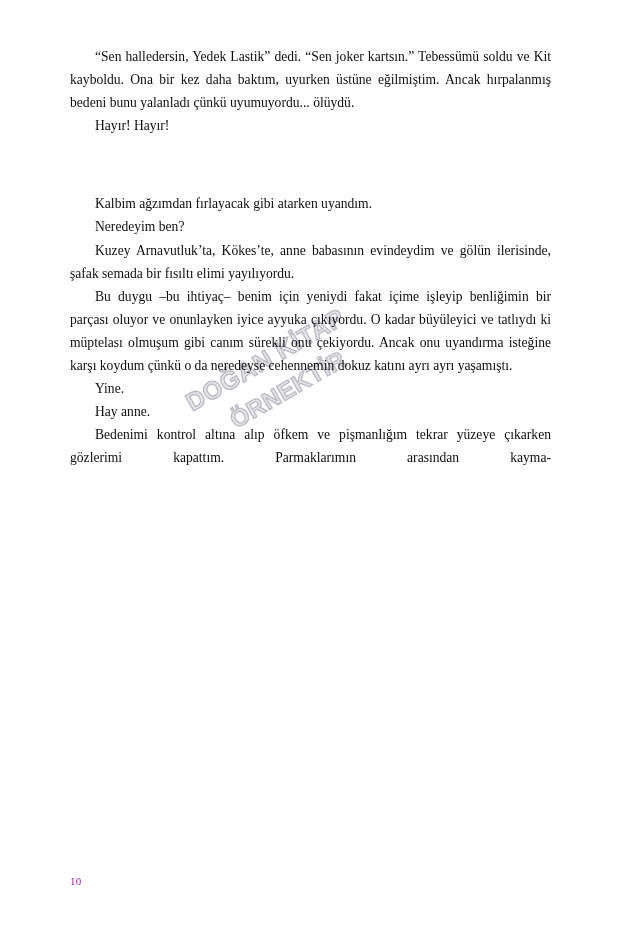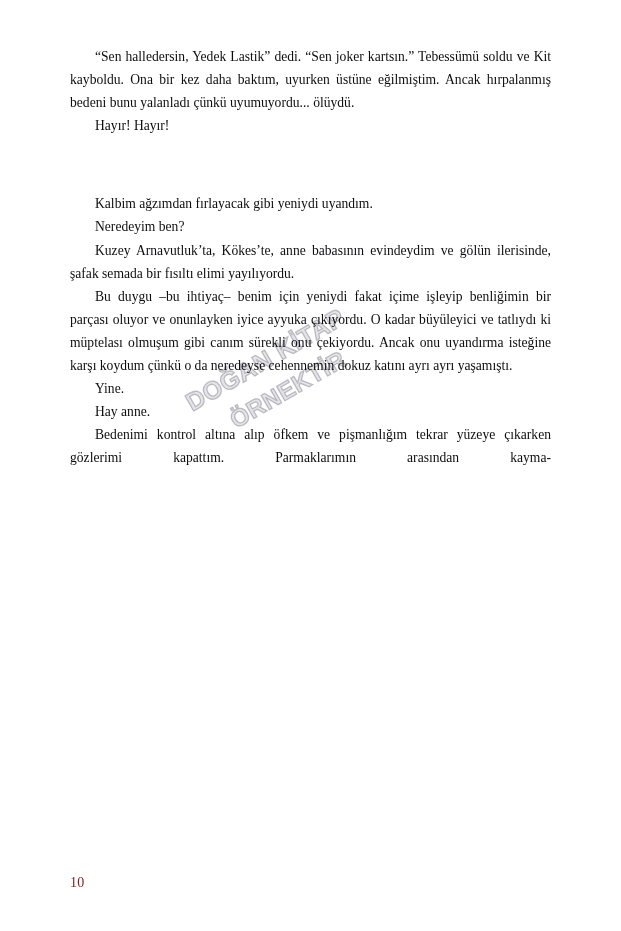--- a/index.html
+++ b/index.html
@@ -43,22 +43,22 @@
   }
 
   .section-gap {
     height: 55px;
   }
 
   .page-number {
     position: absolute;
     left: 70px;
     top: 875px;
-    font-size: 14px;
-    color: #7f1d1d;
+    font-size: 11px;
+    color: #a21caf;
     letter-spacing: 0.2px;
   }
 
   
   .watermark {
     position: absolute;
     left: 188px;
     top: 346px;
     width: 215px;
     height: 100px;
@@ -102,21 +102,21 @@
   <div class="text-block">
 
     <div>
       <p class="para">“Sen halledersin, Yedek Lastik” dedi. “Sen joker kartsın.” Tebessümü soldu ve Kit kayboldu. Ona bir kez daha baktım, uyurken üstüne eğilmiştim. Ancak hırpalanmış bedeni bunu yalanladı çünkü uyumuyordu... ölüydü.</p>
       <p class="para italic">Hayır! Hayır!</p>
     </div>
 
     <div class="section-gap"></div>
 
     <div>
-      <p class="para">Kalbim ağzımdan fırlayacak gibi yeniydi uyandım.</p>
+      <p class="para">Kalbim ağzımdan fırlayacak gibi atarken uyandım.</p>
       <p class="para italic">Neredeyim ben?</p>
       <p class="para">Kuzey Arnavutluk’ta, Kökes’te, anne babasının evindeydim ve gölün ilerisinde, şafak semada bir fısıltı elimi yayılıyordu.</p>
       <p class="para">Bu duygu –bu ihtiyaç– benim için yeniydi fakat içime işleyip benliğimin bir parçası oluyor ve onunlayken iyice ayyuka çıkıyordu. O kadar büyüleyici ve tatlıydı ki müptelası olmuşum gibi canım sürekli onu çekiyordu. Ancak onu uyandırma isteğine karşı koydum çünkü o da neredeyse cehennemin dokuz katını ayrı ayrı yaşamıştı.</p>
       <p class="para italic">Yine.</p>
       <p class="para italic">Hay anne.</p>
       <p class="para last-justify">Bedenimi kontrol altına alıp öfkem ve pişmanlığım tekrar yüzeye çıkarken gözlerimi kapattım. Parmaklarımın arasından kayma-</p>
     </div>
 
   </div>
 

